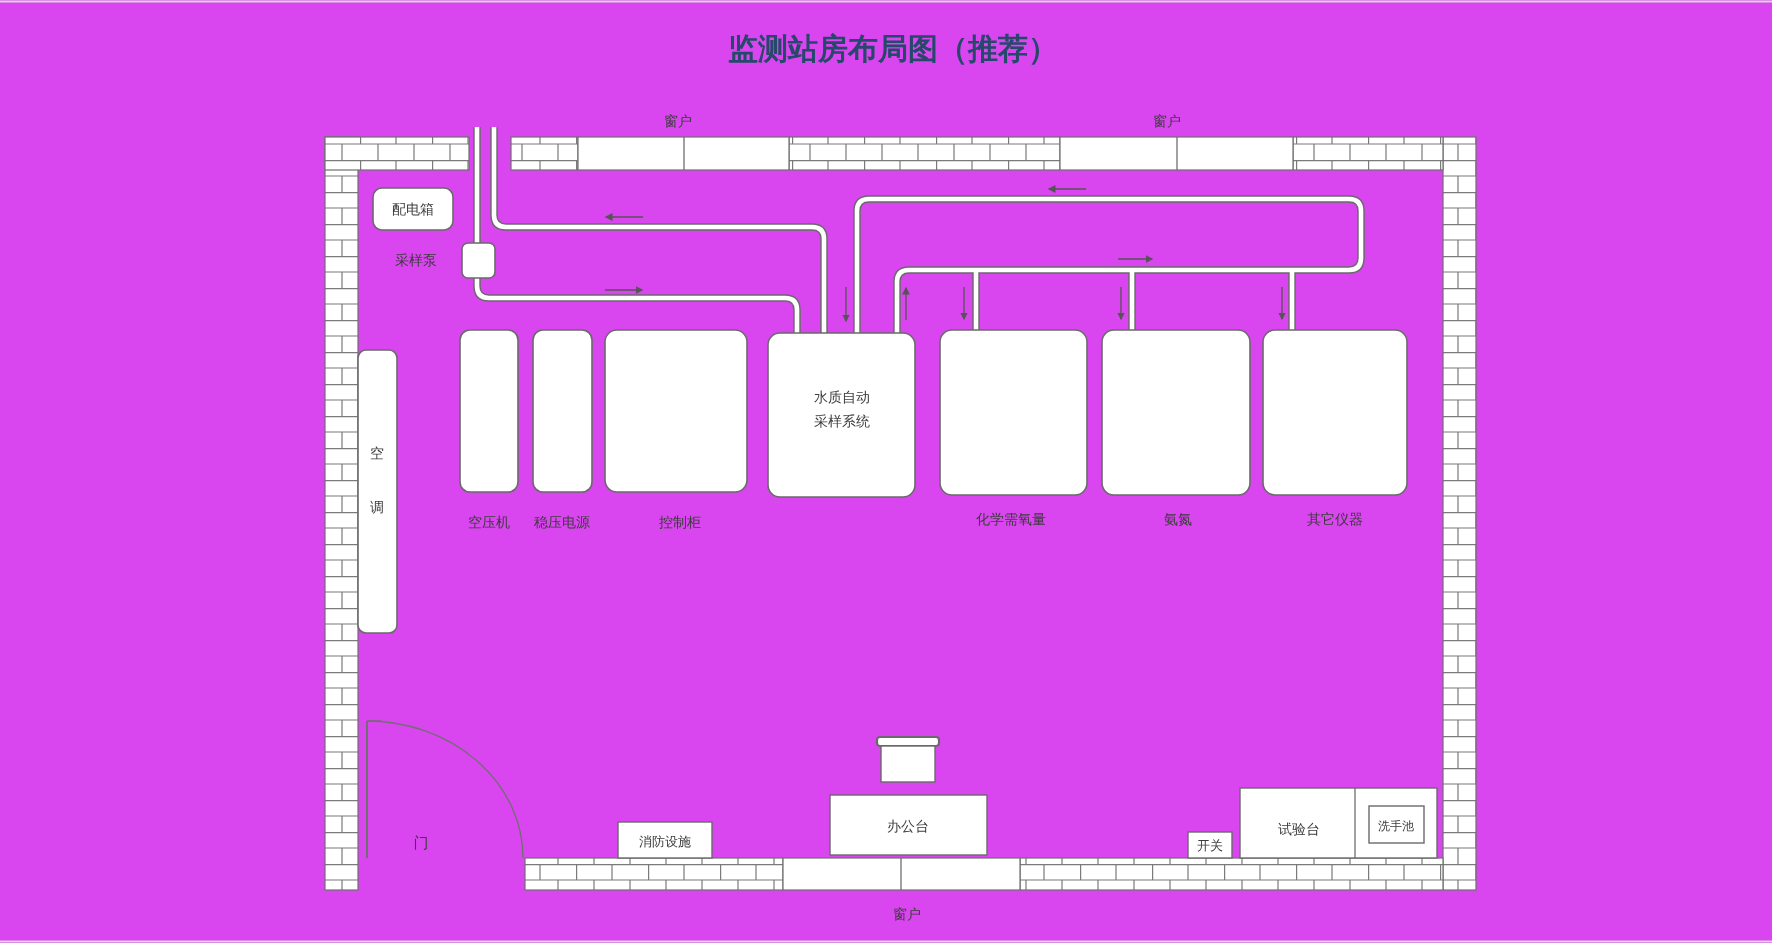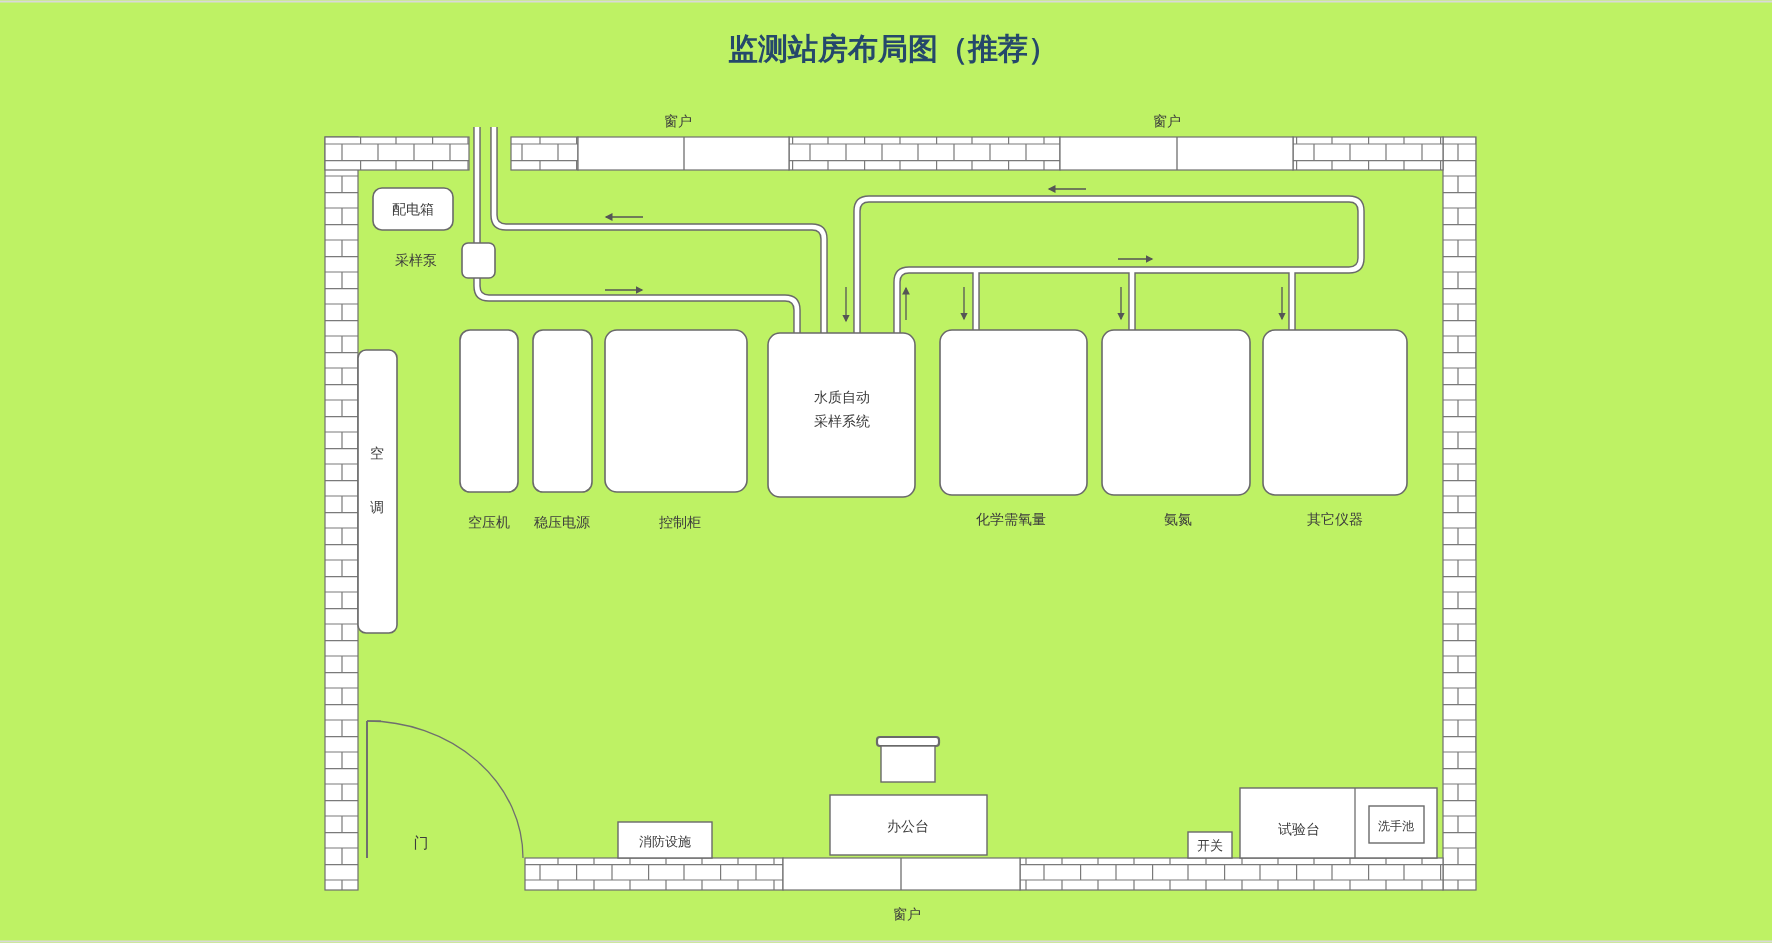--- a/index.html
+++ b/index.html
@@ -5,21 +5,21 @@
   html, body {
     margin: 0;
     padding: 0;
     background: #ffffff;
     font-family: "DejaVu Sans", "Liberation Sans", sans-serif;
   }
   .stage {
     position: relative;
     width: 1772px;
     height: 943px;
-    background: #bef264;
+    background: #d946ef;
     overflow: hidden;
   }
   svg { display: block; }
   text {
     fill: #3c3c3c;
     font-family: "DejaVu Sans", "Liberation Sans", sans-serif;
   }
   .lbl      { font-size: 14px; }
   .lbl-sm   { font-size: 13px; }
   .lbl-xs   { font-size: 12px; }

